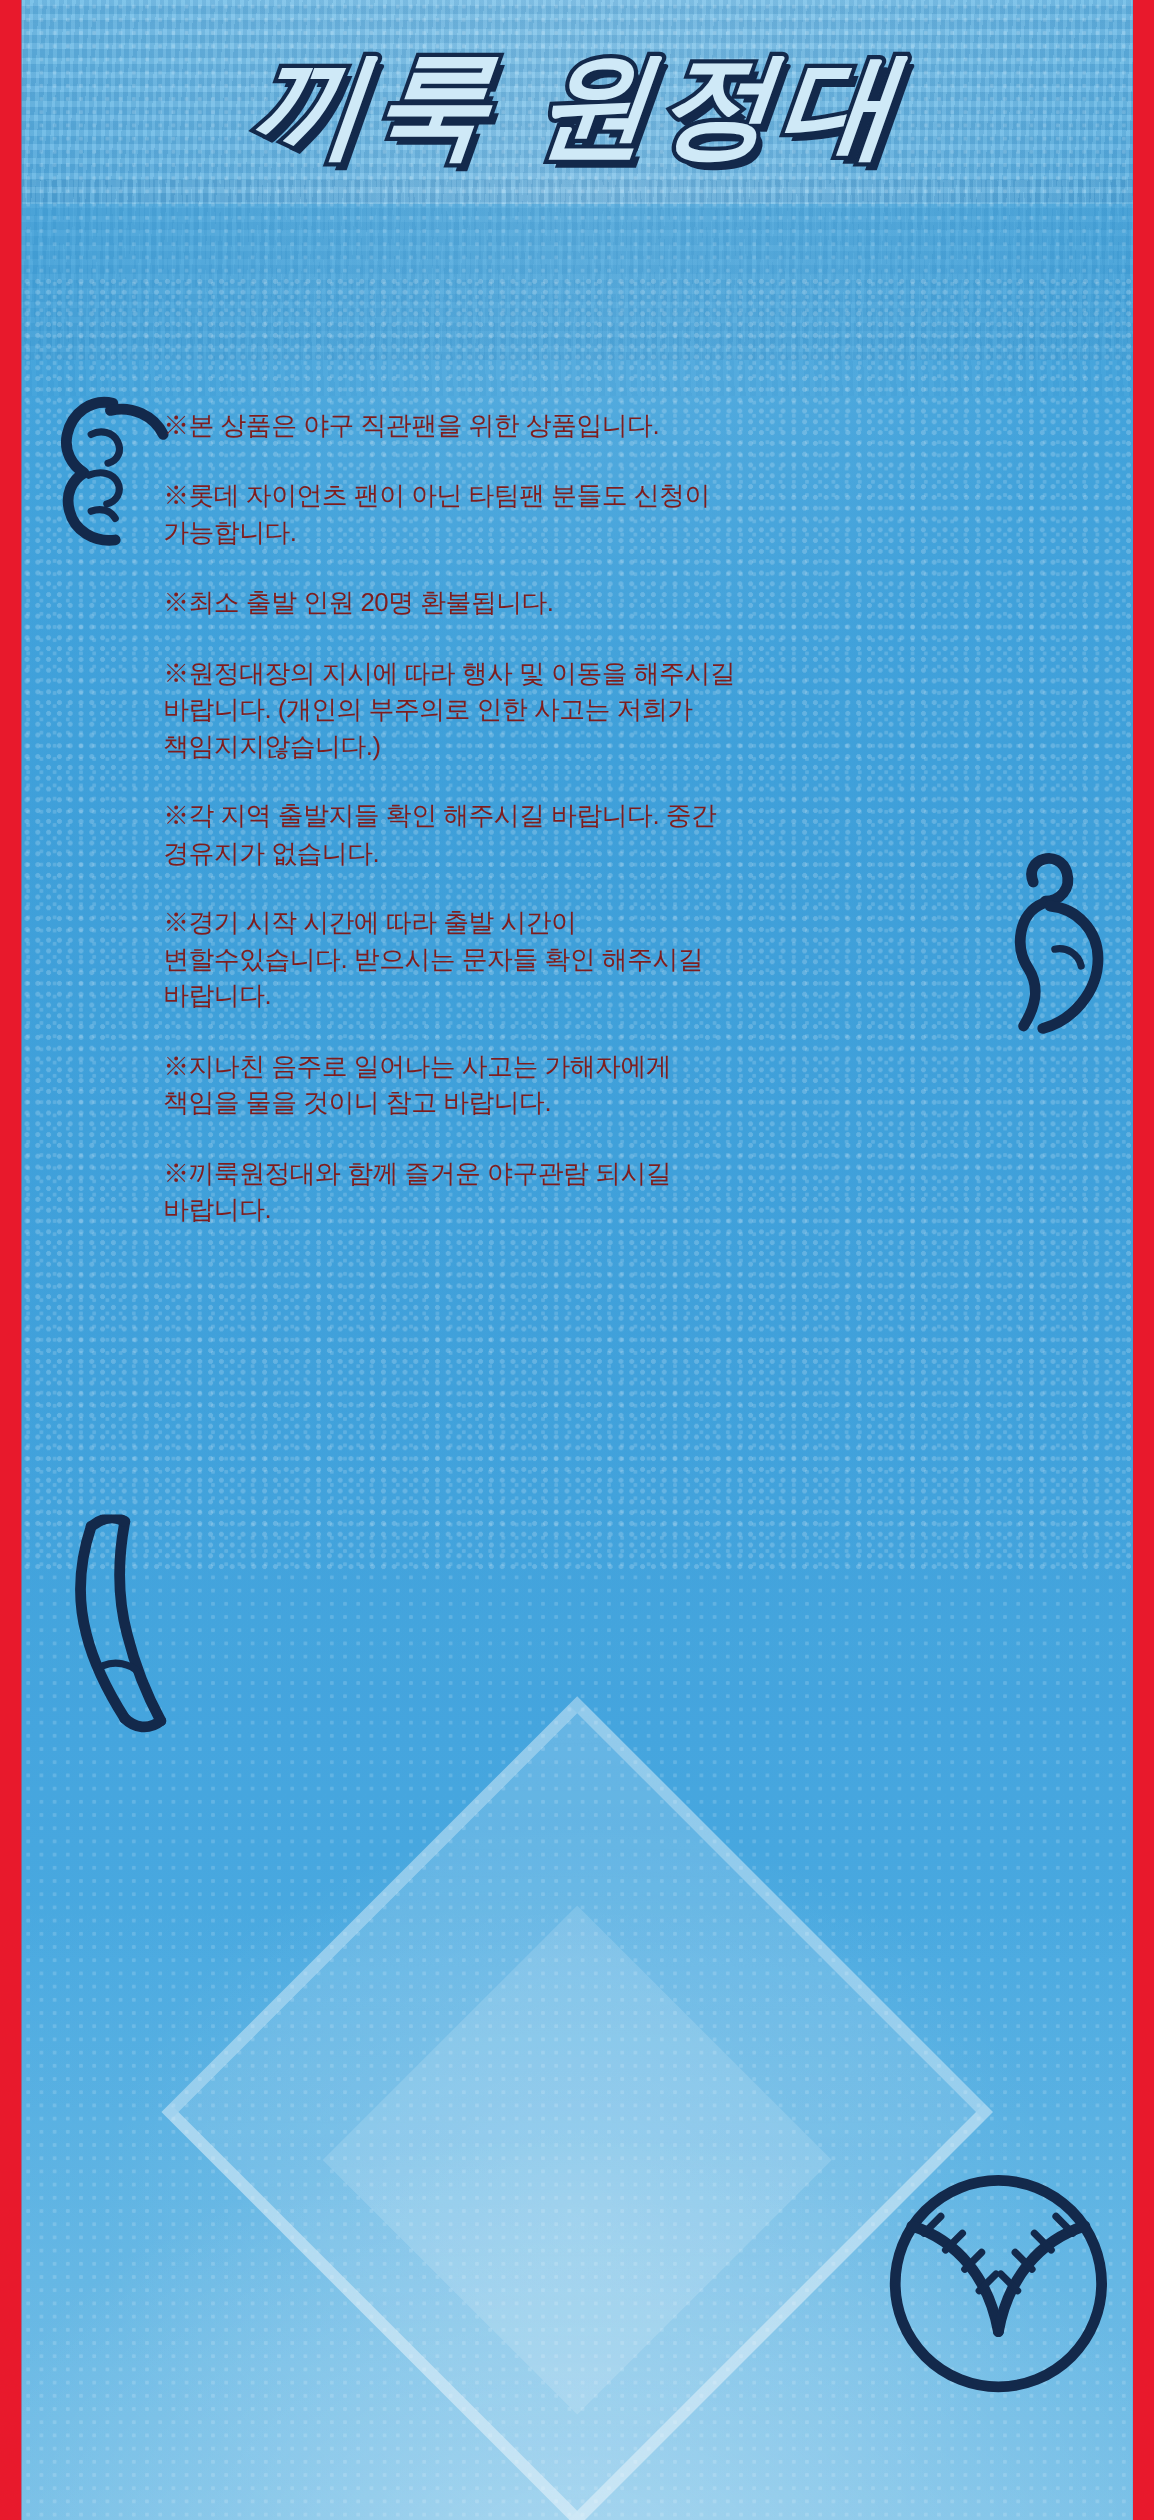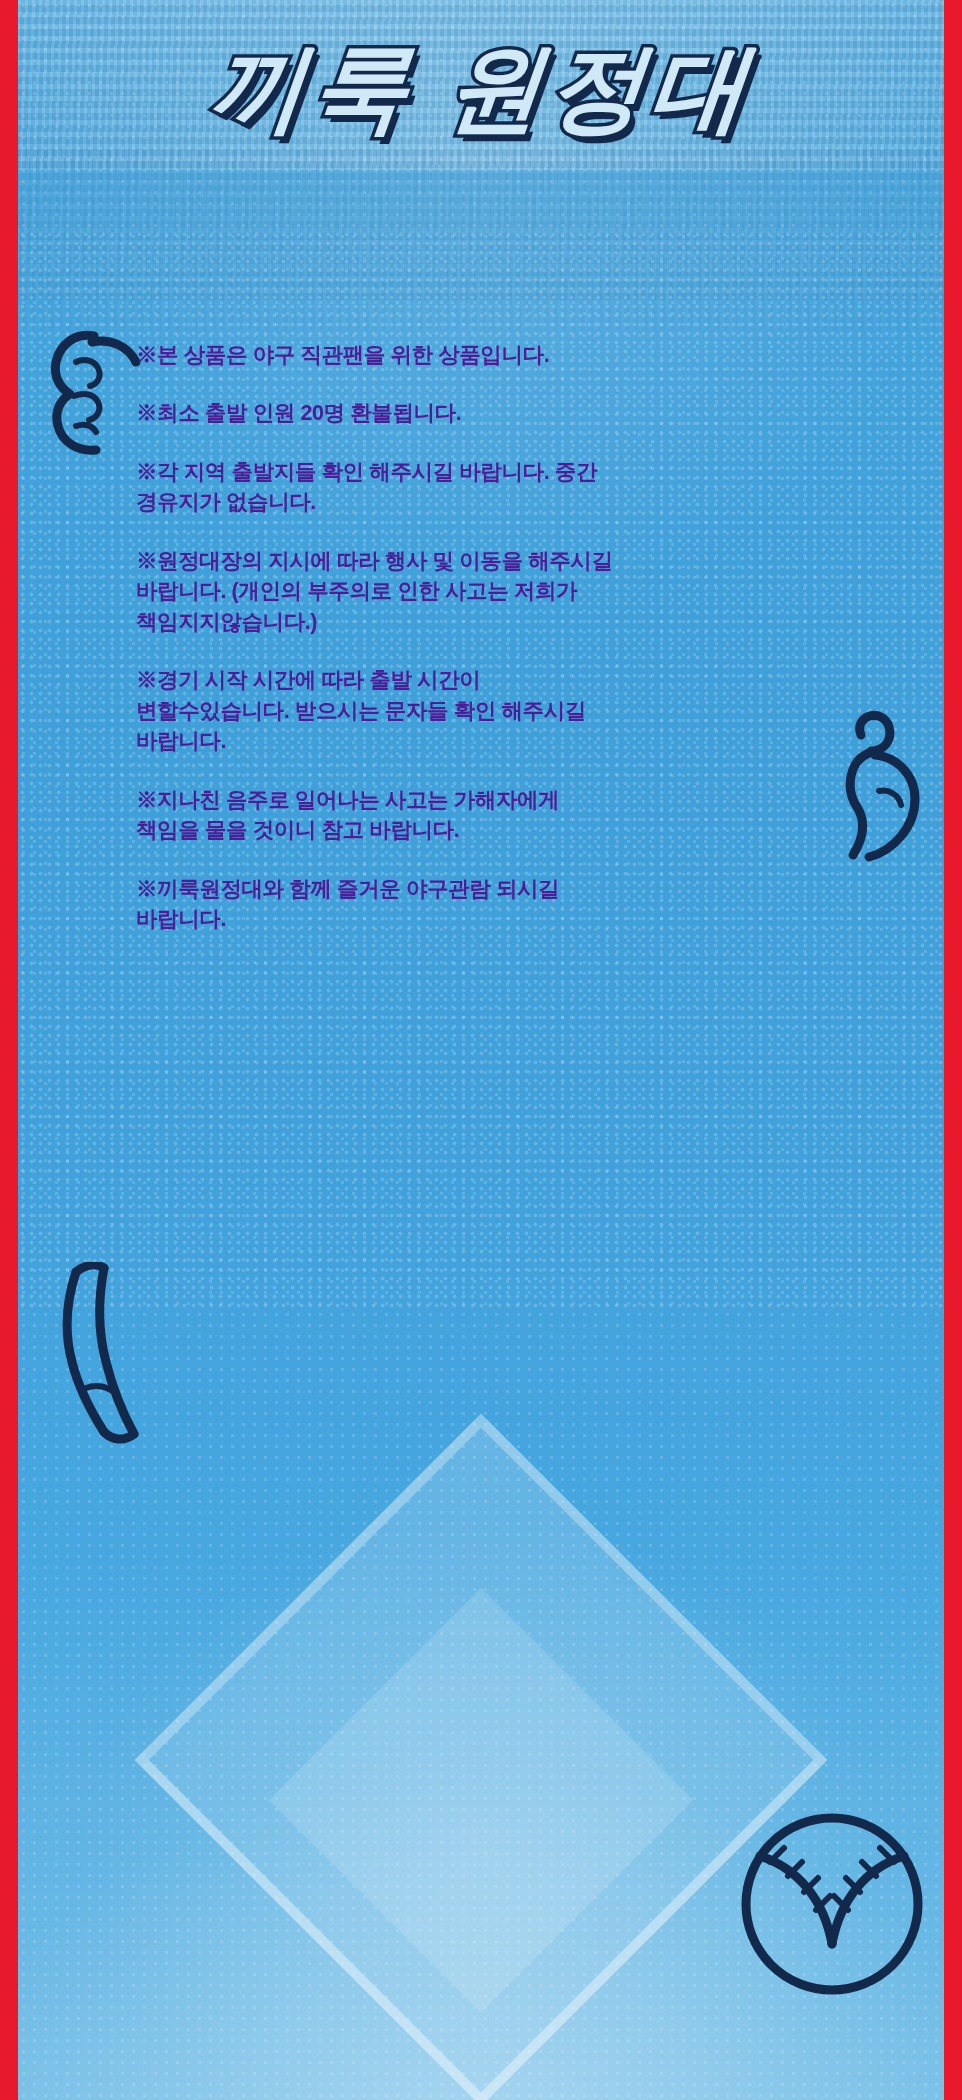--- a/index.html
+++ b/index.html
@@ -122,23 +122,23 @@
 
   
   .notes {
     position: absolute;
     top: 318px;
     left: 118px;
     width: 530px;
     z-index: 7;
   }
   .note {
-    color: #4c1d95;
+    color: #7f1d1d;
     font-size: 21.5px;
-    font-weight: bold;
+    font-weight: normal;
     line-height: 1.42;
     margin-bottom: 28px;
     letter-spacing: -0.4px;
     white-space: pre-line;
   }
 
   
   .doodle {
     position: absolute;
     z-index: 5;
@@ -216,26 +216,28 @@
       <circle class="stroke-navy" cx="100" cy="100" r="86"></circle>
       <path class="stroke-navy" d="M28 52 C66 64 92 96 100 140"></path>
       <path class="stroke-navy" d="M172 52 C134 64 108 96 100 140"></path>
       <path class="stroke-navy-thin" d="M52 44 L38 58 M70 58 L56 72 M86 74 L72 88 M98 92 L84 106"></path>
       <path class="stroke-navy-thin" d="M148 44 L162 58 M130 58 L144 72 M114 74 L128 88 M102 92 L116 106"></path>
     </svg>
   </div>
 
   <div class="notes">
     <p class="note">※본 상품은 야구 직관팬을 위한 상품입니다.</p>
+    <p class="note">※롯데 자이언츠 팬이 아닌 타팀팬 분들도 신청이
+가능합니다.</p>
     <p class="note">※최소 출발 인원 20명 환불됩니다.</p>
-    <p class="note">※각 지역 출발지들 확인 해주시길 바랍니다. 중간
-경유지가 없습니다.</p>
     <p class="note">※원정대장의 지시에 따라 행사 및 이동을 해주시길
 바랍니다. (개인의 부주의로 인한 사고는 저희가
 책임지지않습니다.)</p>
+    <p class="note">※각 지역 출발지들 확인 해주시길 바랍니다. 중간
+경유지가 없습니다.</p>
     <p class="note">※경기 시작 시간에 따라 출발 시간이
 변할수있습니다. 받으시는 문자들 확인 해주시길
 바랍니다.</p>
     <p class="note">※지나친 음주로 일어나는 사고는 가해자에게
 책임을 물을 것이니 참고 바랍니다.</p>
     <p class="note">※끼룩원정대와 함께 즐거운 야구관람 되시길
 바랍니다.</p>
   </div>
 
 </div>

